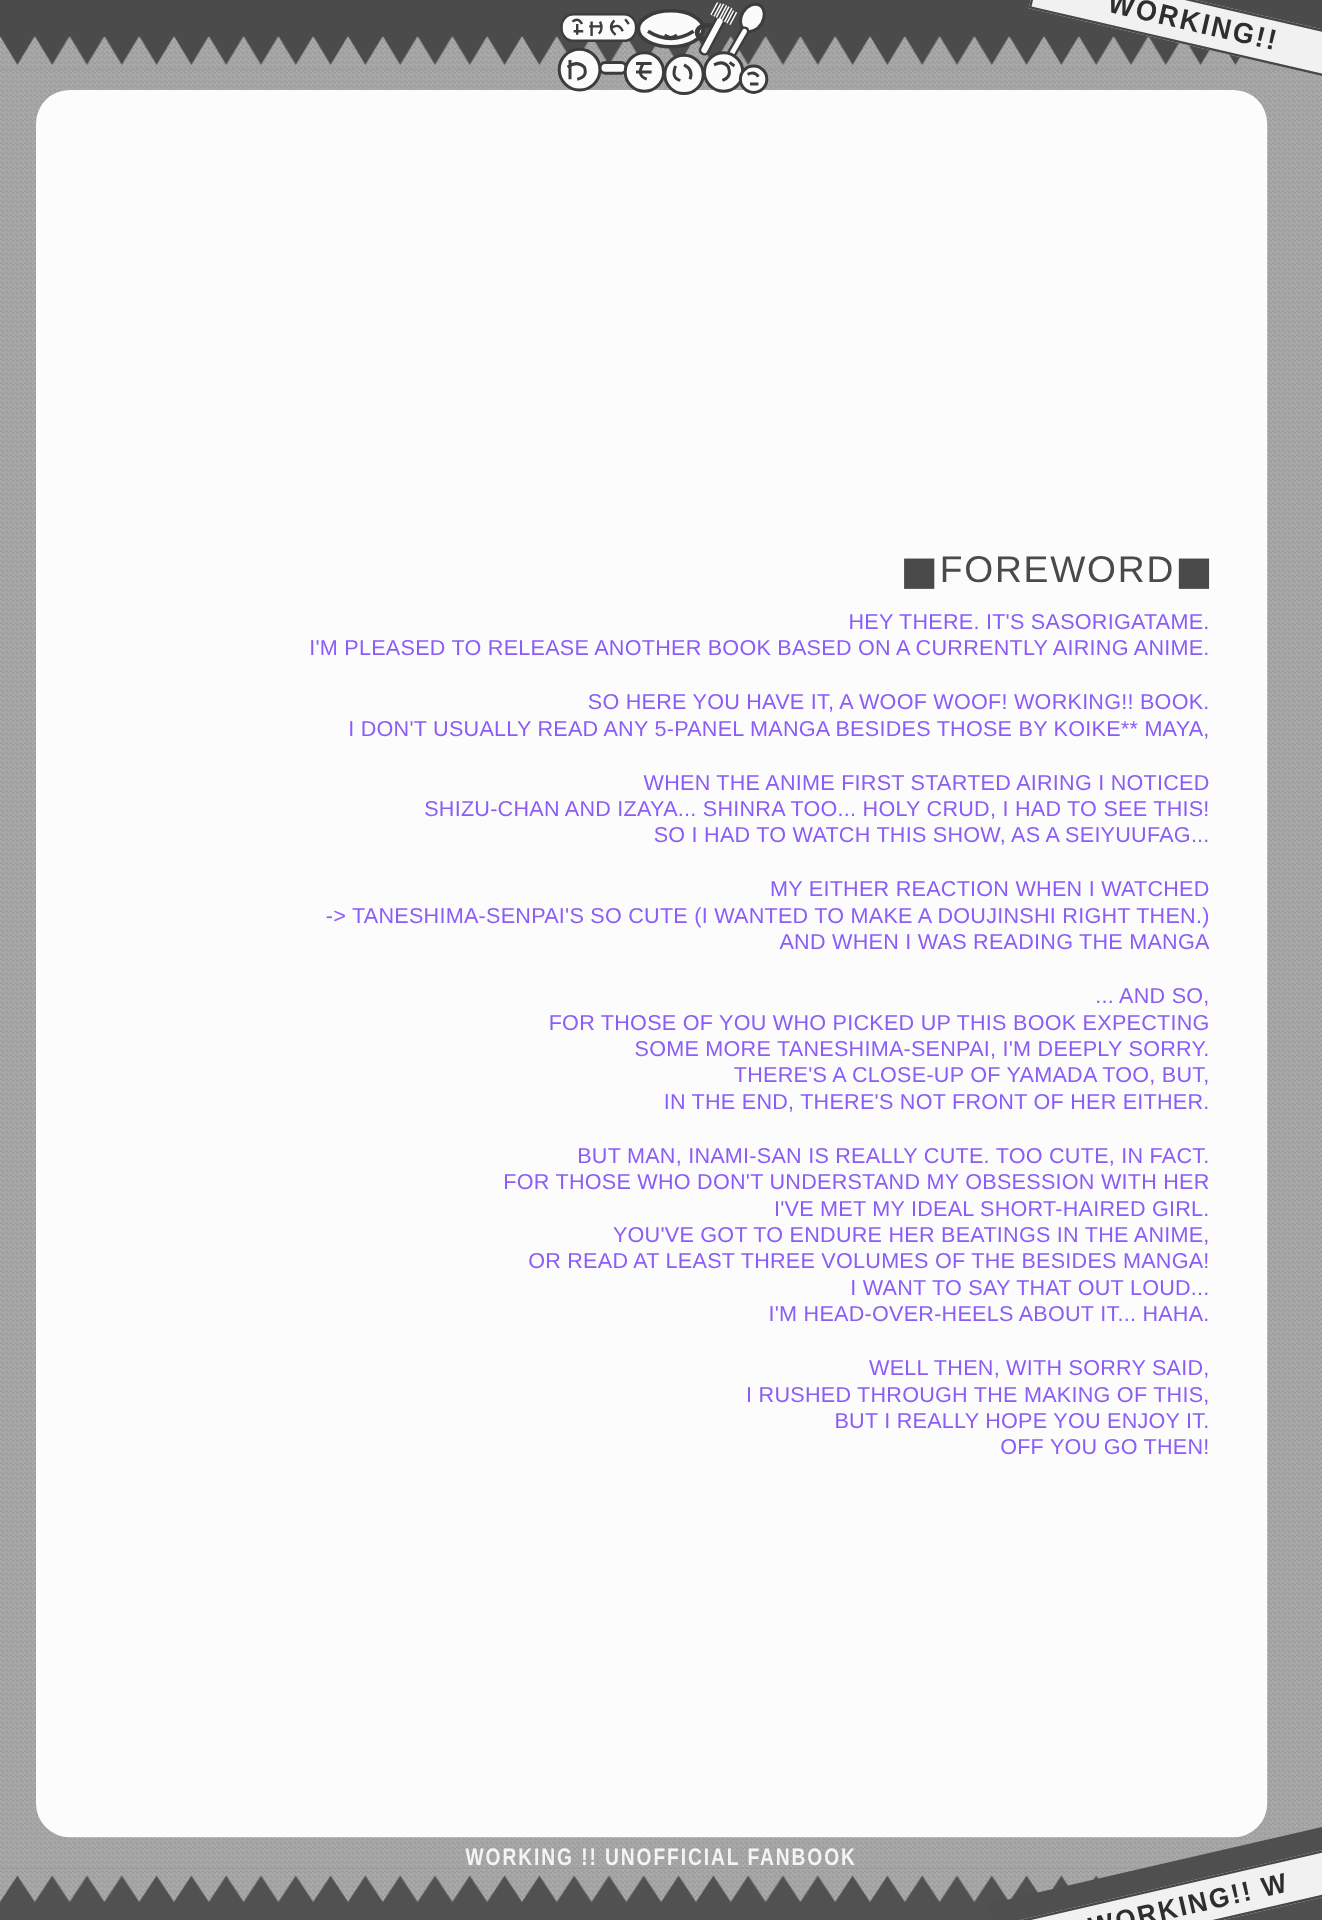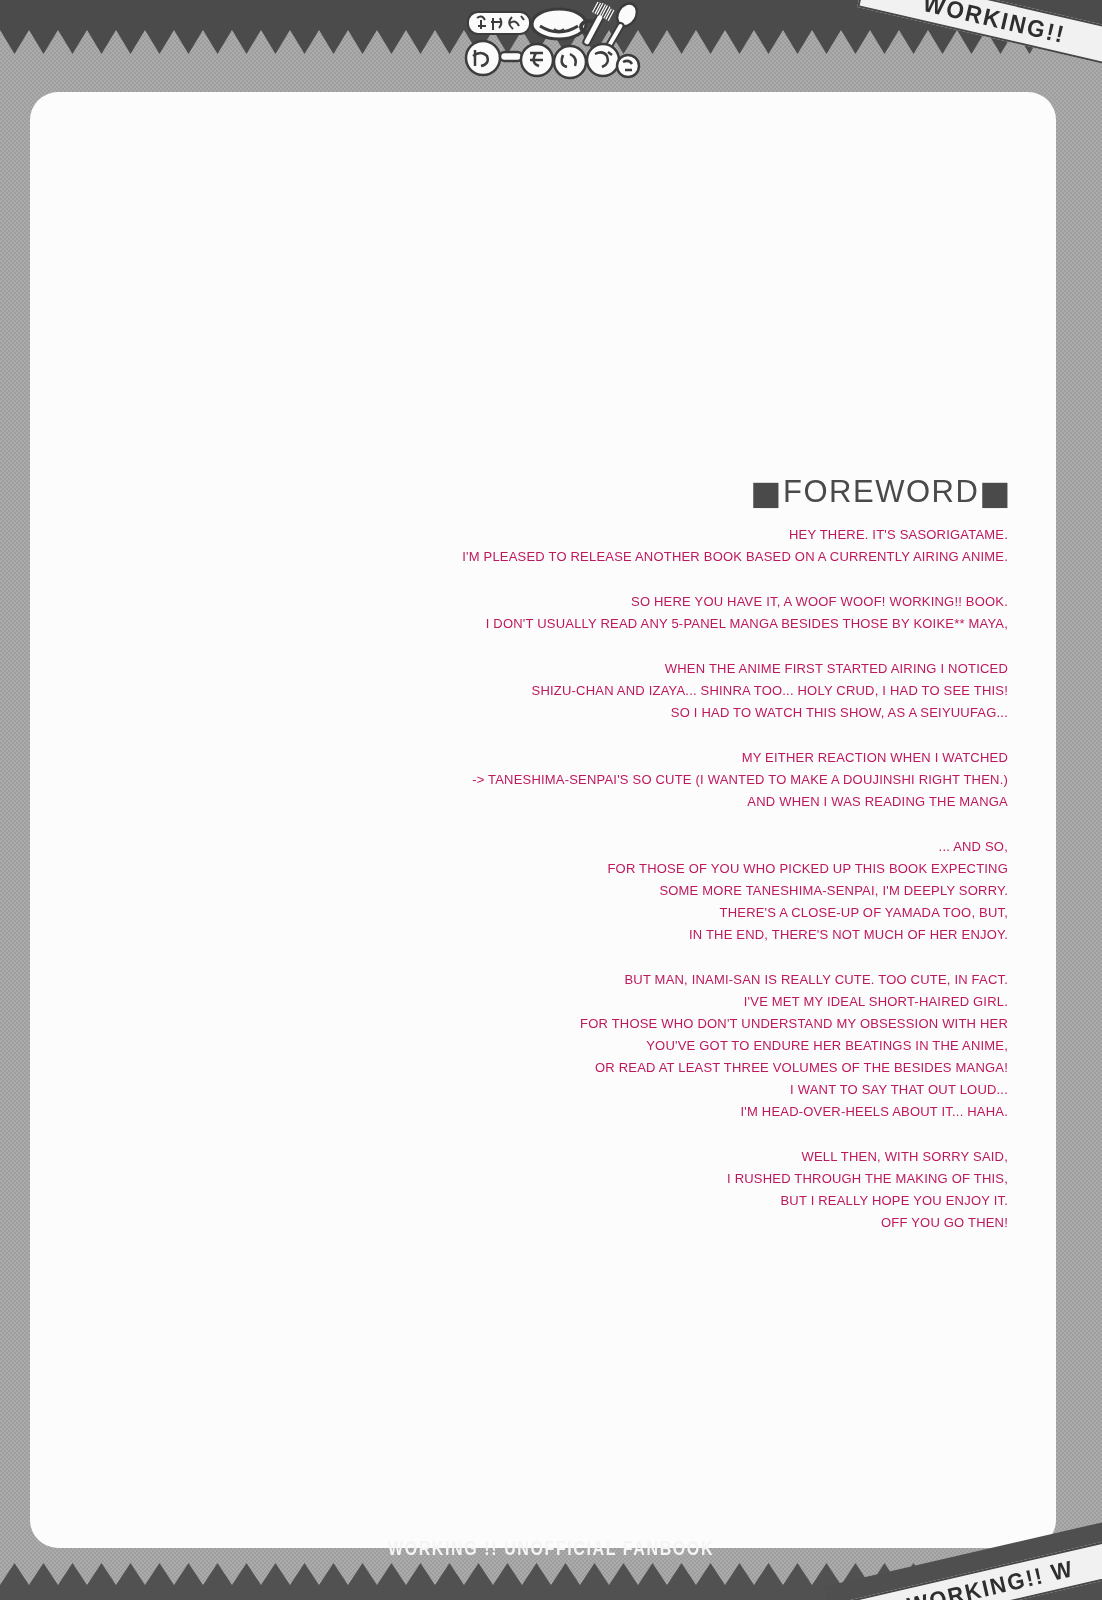--- a/index.html
+++ b/index.html
@@ -6,30 +6,30 @@
   .canvas{
     position:relative;width:1102px;height:1600px;overflow:hidden;
     background-color:#a6a6a6;
     background-image:repeating-conic-gradient(rgba(0,0,0,0.05) 0% 25%, rgba(255,255,255,0.05) 0% 50%);
     background-size:4px 4px;
     font-family:"Liberation Sans",sans-serif;
   }
   .band-top{position:absolute;left:0;top:0;width:1102px;height:58px;z-index:2;}
   .band-bottom{position:absolute;left:0;top:1557px;width:1102px;height:43px;z-index:2;}
   .page{
-    position:absolute;left:30px;top:92px;width:1026px;height:1456px;
+    position:absolute;left:30px;top:75px;width:1026px;height:1456px;
     background:#fcfcfc;border-radius:28px;z-index:1;
     box-sizing:border-box;padding:383px 48px 0 48px;
   }
   .foreword-head{
     text-align:right;color:#4a4a4a;font-size:31px;letter-spacing:1.5px;
     margin:0 -4px 14px 0;white-space:nowrap;line-height:34px;
   }
   .foreword-head .sq{font-family:"DejaVu Sans",sans-serif;font-size:33px;vertical-align:-2px;}
-  .foreword-text{text-align:right;color:#be185d;font-size:13px;line-height:22px;letter-spacing:0.2px;}
+  .foreword-text{text-align:right;color:#8b5cf6;font-size:18px;line-height:22px;letter-spacing:0.2px;}
   .para{margin:0 0 23px 0;}
   .line{white-space:nowrap;}
   .ribbon{
     position:absolute;background:#f1f1f1;border:2px solid #474747;
     display:flex;align-items:center;justify-content:center;
     font-weight:bold;color:#2e2e2e;z-index:4;box-sizing:border-box;
   }
   .ribbon-top{right:-28px;top:0;width:272px;height:38px;transform:rotate(13deg);font-size:24px;letter-spacing:2px;}
   .ribbon-bottom{right:-30px;bottom:-6px;width:282px;height:38px;transform:rotate(-13deg);font-size:23px;letter-spacing:2px;}
   .ribbon .rtxt{transform:scaleX(0.95);}
@@ -134,26 +134,26 @@
         <div class="para">
           <div class="line">MY EITHER REACTION WHEN I WATCHED</div>
           <div class="line">-&gt; TANESHIMA-SENPAI'S SO CUTE (I WANTED TO MAKE A DOUJINSHI RIGHT THEN.)</div>
           <div class="line">AND WHEN I WAS READING THE MANGA</div>
         </div>
         <div class="para">
           <div class="line">... AND SO,</div>
           <div class="line">FOR THOSE OF YOU WHO PICKED UP THIS BOOK EXPECTING</div>
           <div class="line">SOME MORE TANESHIMA-SENPAI, I'M DEEPLY SORRY.</div>
           <div class="line">THERE'S A CLOSE-UP OF YAMADA TOO, BUT,</div>
-          <div class="line">IN THE END, THERE'S NOT MUCH OF HER ENJOY.</div>
+          <div class="line">IN THE END, THERE'S NOT FRONT OF HER EITHER.</div>
         </div>
         <div class="para">
           <div class="line">BUT MAN, INAMI-SAN IS REALLY CUTE. TOO CUTE, IN FACT.</div>
+          <div class="line">FOR THOSE WHO DON'T UNDERSTAND MY OBSESSION WITH HER</div>
           <div class="line">I'VE MET MY IDEAL SHORT-HAIRED GIRL.</div>
-          <div class="line">FOR THOSE WHO DON'T UNDERSTAND MY OBSESSION WITH HER</div>
           <div class="line">YOU'VE GOT TO ENDURE HER BEATINGS IN THE ANIME,</div>
           <div class="line">OR READ AT LEAST THREE VOLUMES OF THE BESIDES MANGA!</div>
           <div class="line">I WANT TO SAY THAT OUT LOUD...</div>
           <div class="line">I'M HEAD-OVER-HEELS ABOUT IT... HAHA.</div>
         </div>
         <div class="para">
           <div class="line">WELL THEN, WITH SORRY SAID,</div>
           <div class="line">I RUSHED THROUGH THE MAKING OF THIS,</div>
           <div class="line">BUT I REALLY HOPE YOU ENJOY IT.</div>
           <div class="line">OFF YOU GO THEN!</div>

